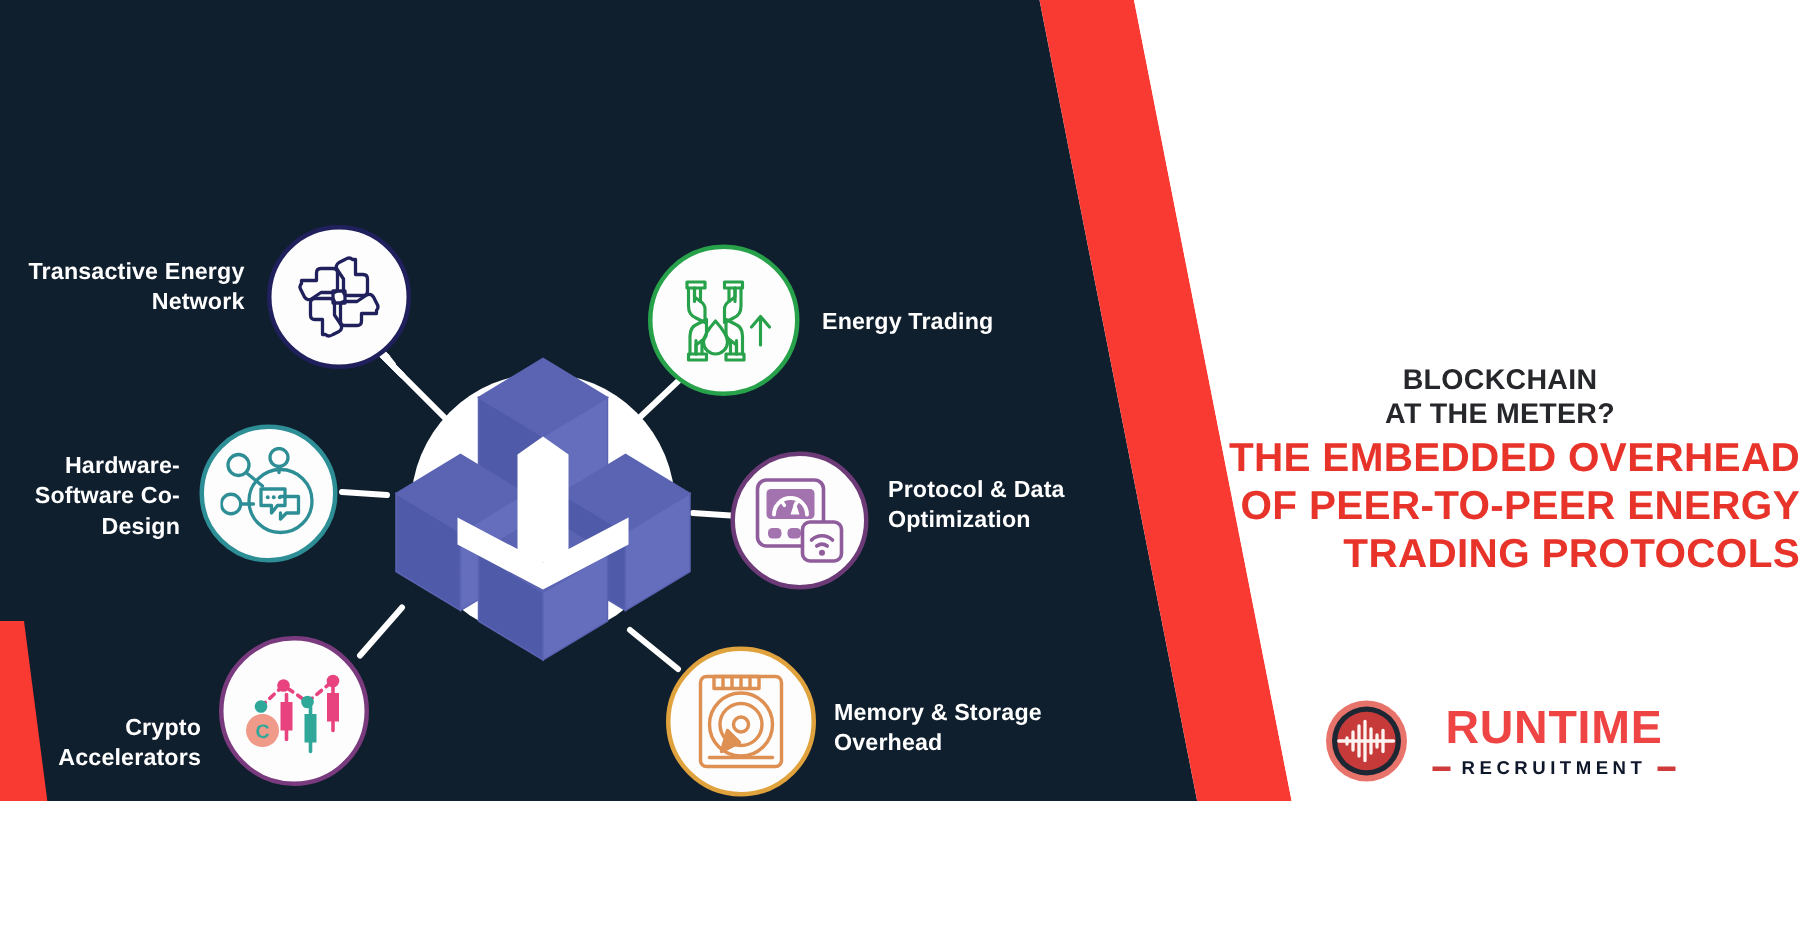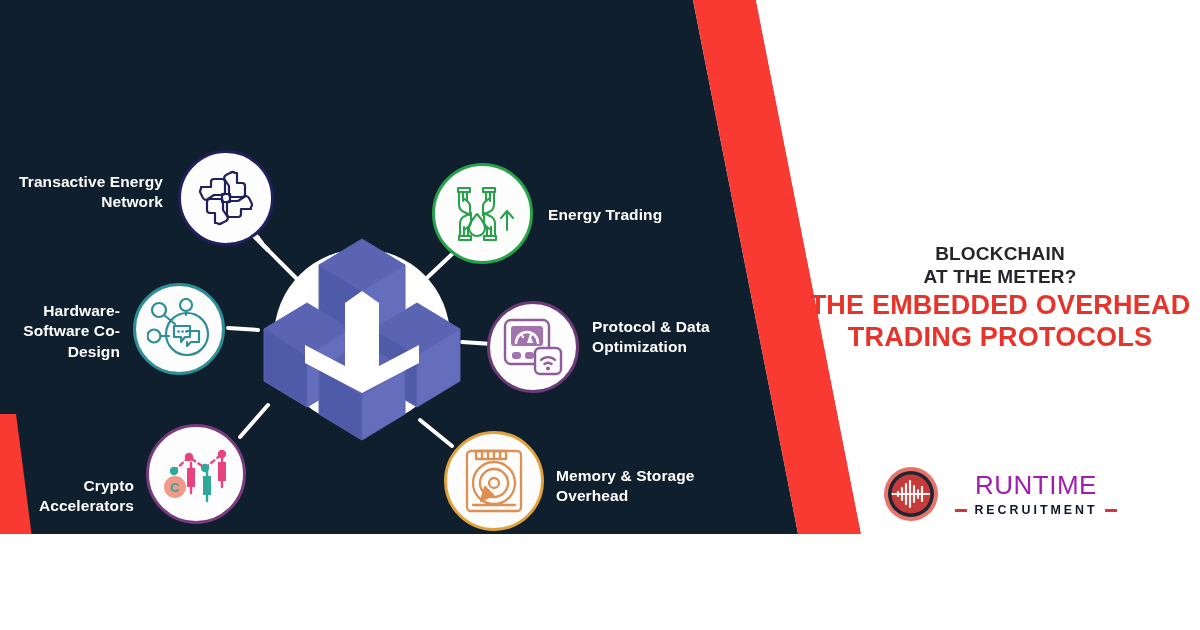--- a/index.html
+++ b/index.html
@@ -55,27 +55,27 @@
   .l-pro { left:592px; top:317px; width:150px; }
   .l-mem { left:556px; top:466px; width:200px; }
 
   
   .panel { position:absolute; left:800px; top:0; width:400px; height:630px; }
 
   .headline { position:absolute; left:0px; top:243px; width:400px;
               text-align:center; font-weight:700; line-height:1.20;
               letter-spacing:.2px; }
   .headline .dark { display:block; color:#26272b; font-size:19px; }
-  .headline .red  { display:block; color:#e8332a; font-size:27px; }
+  .headline .red  { display:block; color:#e8332a; font-size:27px;text-align:right; }
 
   .logo { position:absolute; left:0px; top:466px; width:400px;
           display:flex; align-items:center; justify-content:center; gap:16px; }
   .logo-mark { width:56px; height:56px; position:relative; flex:0 0 auto; }
   .logo-text { display:flex; flex-direction:column; align-items:center; }
-  .logo-word { font-size:26px; font-weight:400; color:#a21caf; letter-spacing:.5px;
+  .logo-word { font-size:31px; font-weight:700; color:#ef4444; letter-spacing:.5px;
                line-height:1; }
   .logo-sub-row { display:flex; align-items:center; gap:7px; margin-top:6px; }
   .logo-dash { width:12px; height:3px; background:#cf3a3a; }
   .logo-sub { font-size:12.4px; font-weight:700; color:#0f172a; letter-spacing:3.0px;
               line-height:1; }
 </style>
 </head>
 <body>
 
 <div class="stage">
@@ -261,20 +261,21 @@
     </div>
     <div class="label right l-mem">Memory &amp; Storage Overhead</div>
   </div>
 
   <div class="panel">
 
     <div class="headline">
       <span class="dark">BLOCKCHAIN</span>
       <span class="dark">AT THE METER?</span>
       <span class="red">THE EMBEDDED OVERHEAD</span>
+      <span class="red">OF PEER-TO-PEER ENERGY</span>
       <span class="red">TRADING PROTOCOLS</span>
     </div>
 
     <div class="logo">
       <div class="logo-mark">
         <svg width="56" height="56" viewBox="0 0 56 56">
           <circle cx="28" cy="28" r="27" fill="#e8736b"></circle>
           <circle cx="28" cy="28" r="23" fill="#1d2733"></circle>
           <circle cx="28" cy="28" r="19.5" fill="#c63a3a"></circle>
           <g stroke="#fdf4f2" stroke-width="2.2" stroke-linecap="round">

